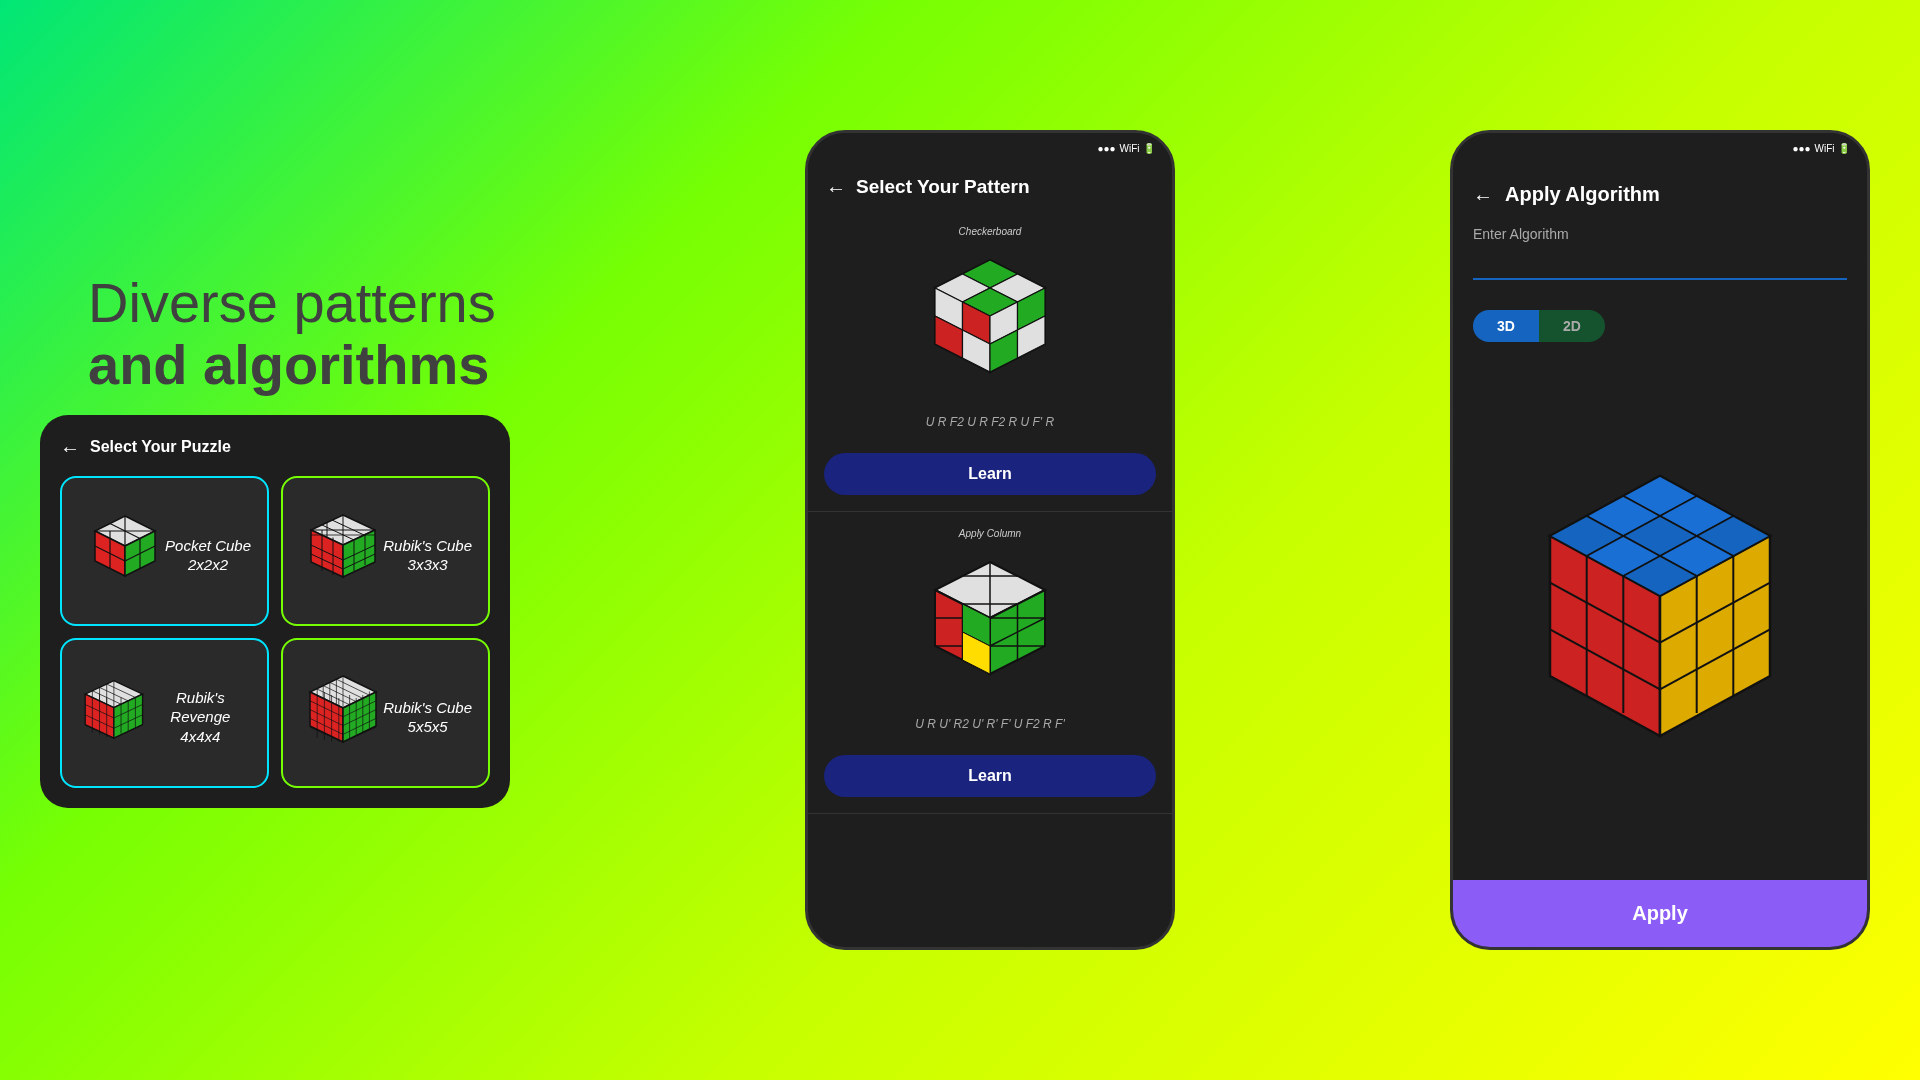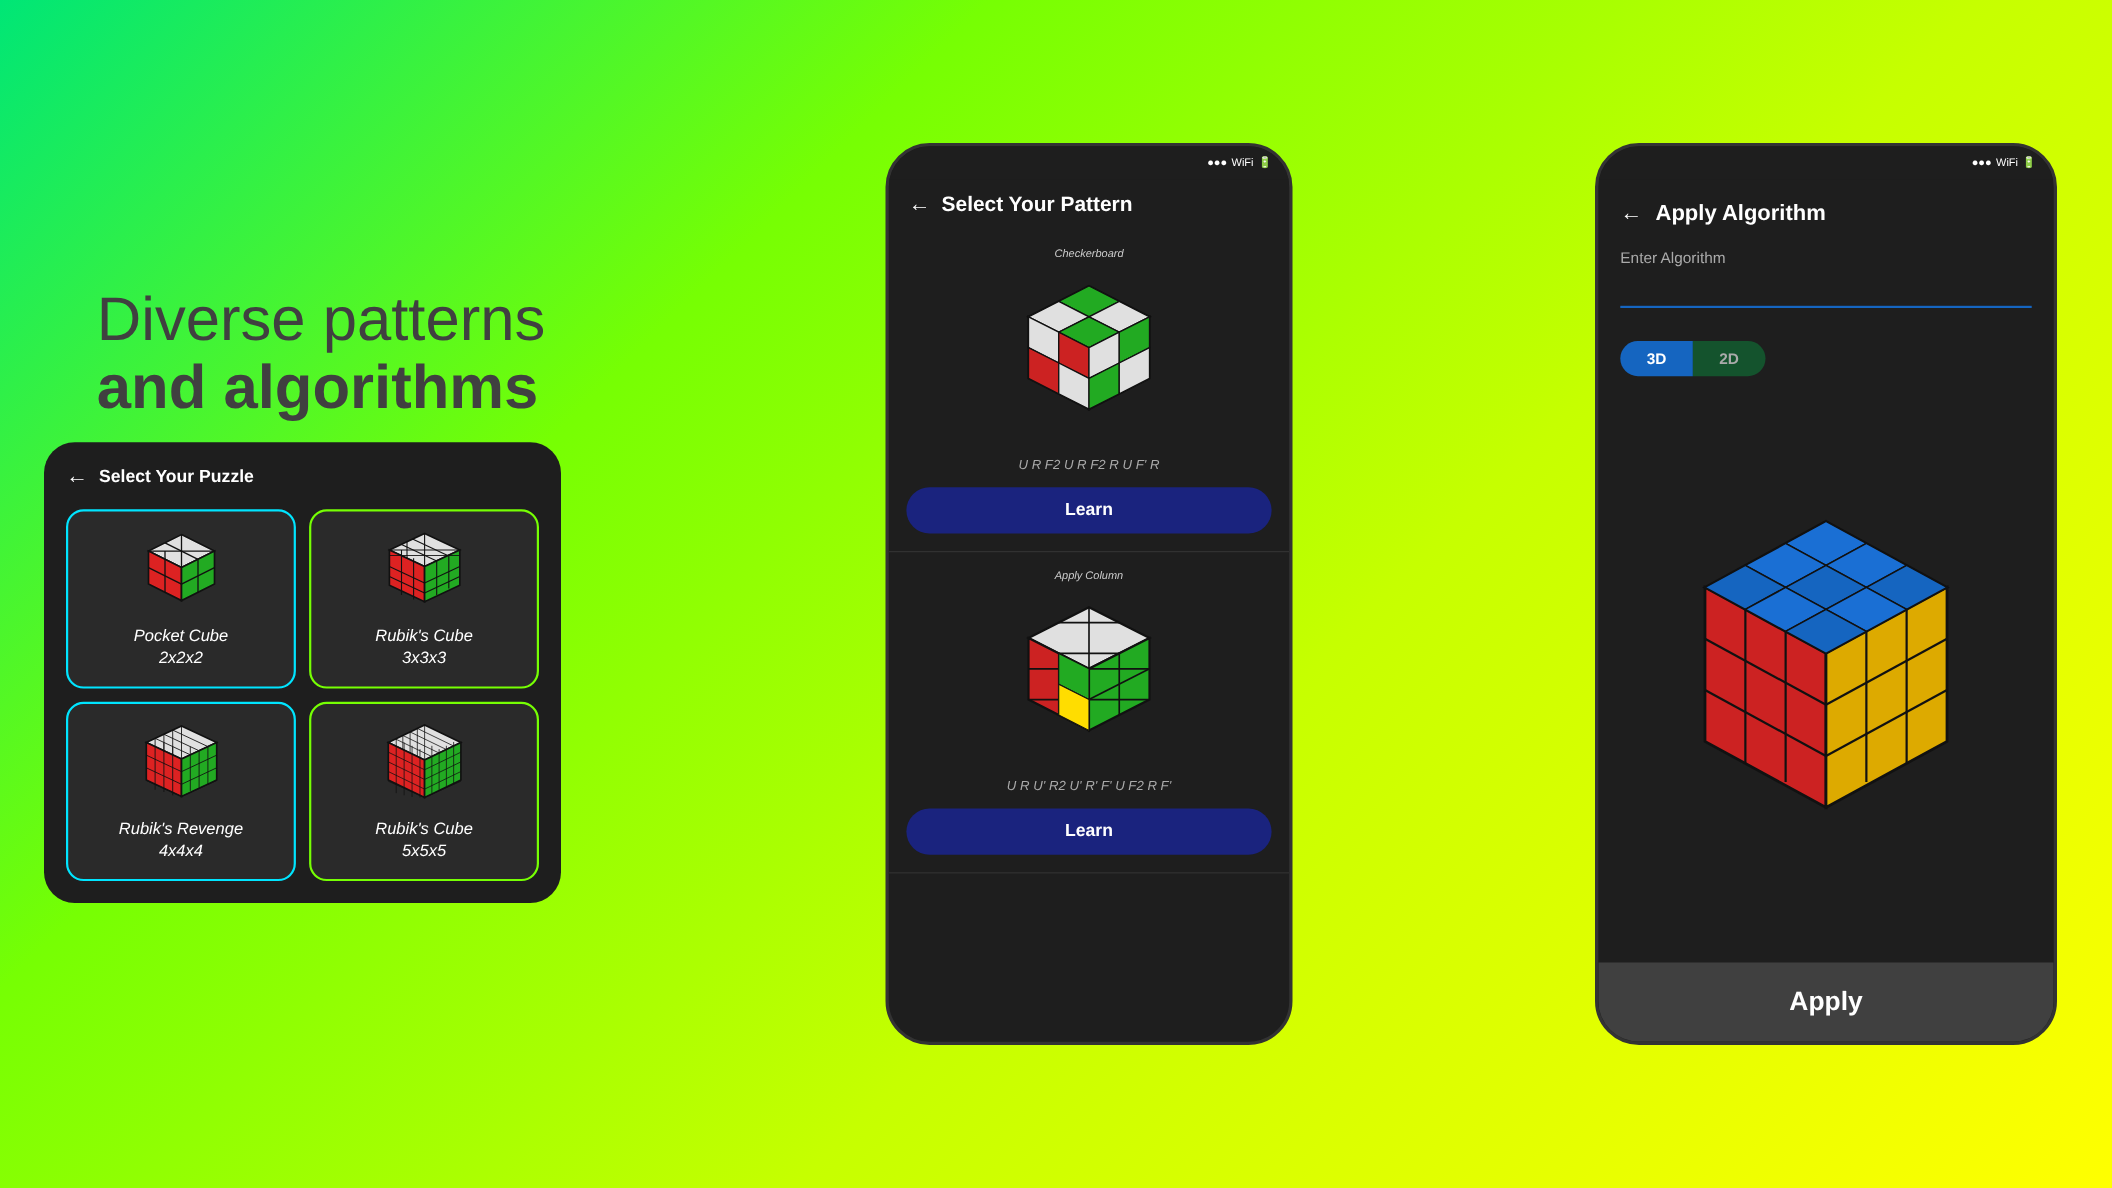--- a/index.html
+++ b/index.html
@@ -56,21 +56,20 @@
     .puzzle-grid {
       display: grid;
       grid-template-columns: 1fr 1fr;
       gap: 12px;
     }
     .puzzle-item {
       background: #2a2a2a;
       border-radius: 16px;
       padding: 16px;
       display: flex;
-      flex-direction: column;
       align-items: center;
       justify-content: flex-end;
       min-height: 150px;
       position: relative;
       cursor: pointer;
     }
     .puzzle-item.selected-cyan {
       border: 2px solid #00e5ff;
     }
     .puzzle-item.selected-green {
@@ -162,21 +161,21 @@
     .learn-button {
       background: #1a237e;
       color: white;
       border: none;
       border-radius: 24px;
       padding: 12px 0;
       width: 100%;
       font-size: 16px;
       font-weight: 600;
       cursor: pointer;
-      margin-top: 6px;
+      margin-top: 16px;
     }
 
     
     .right-section {
       flex: 0 0 430px;
     }
     .phone-mockup-right {
       background: #1e1e1e;
       border-radius: 40px;
       width: 420px;
@@ -238,26 +237,26 @@
       border-radius: 0 20px 20px 0;
     }
     .cube-3d-area {
       flex: 1;
       display: flex;
       align-items: center;
       justify-content: center;
       padding: 20px;
     }
     .apply-button {
-      background: #404040;
+      background: #8b5cf6;
       color: white;
       border: none;
       padding: 22px;
       width: 100%;
-      font-size: 24px;
+      font-size: 20px;
       font-weight: 700;
       cursor: pointer;
       margin-top: auto;
     }
   </style>
 </head>
 <body>
 
 <div class="left-section">
   <div class="hero-text">

